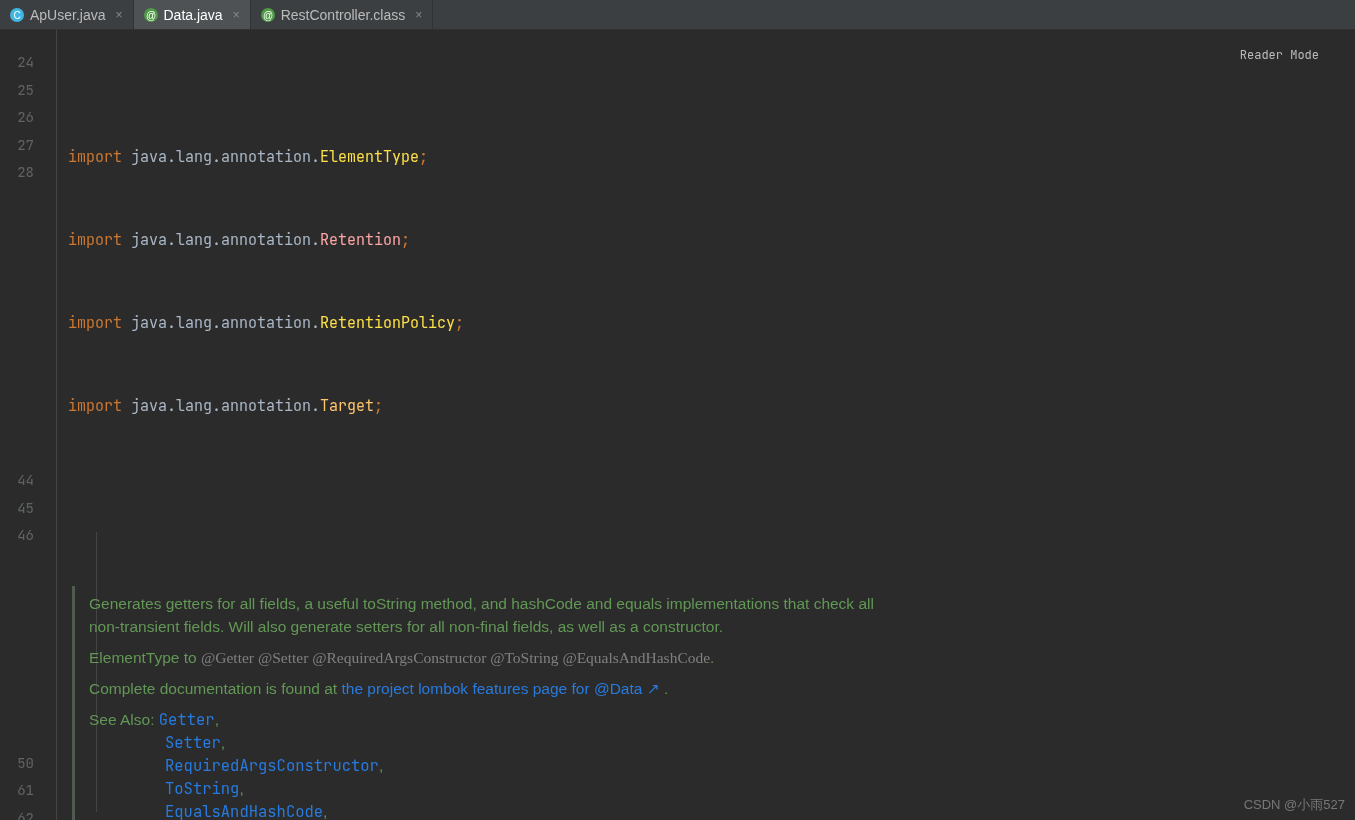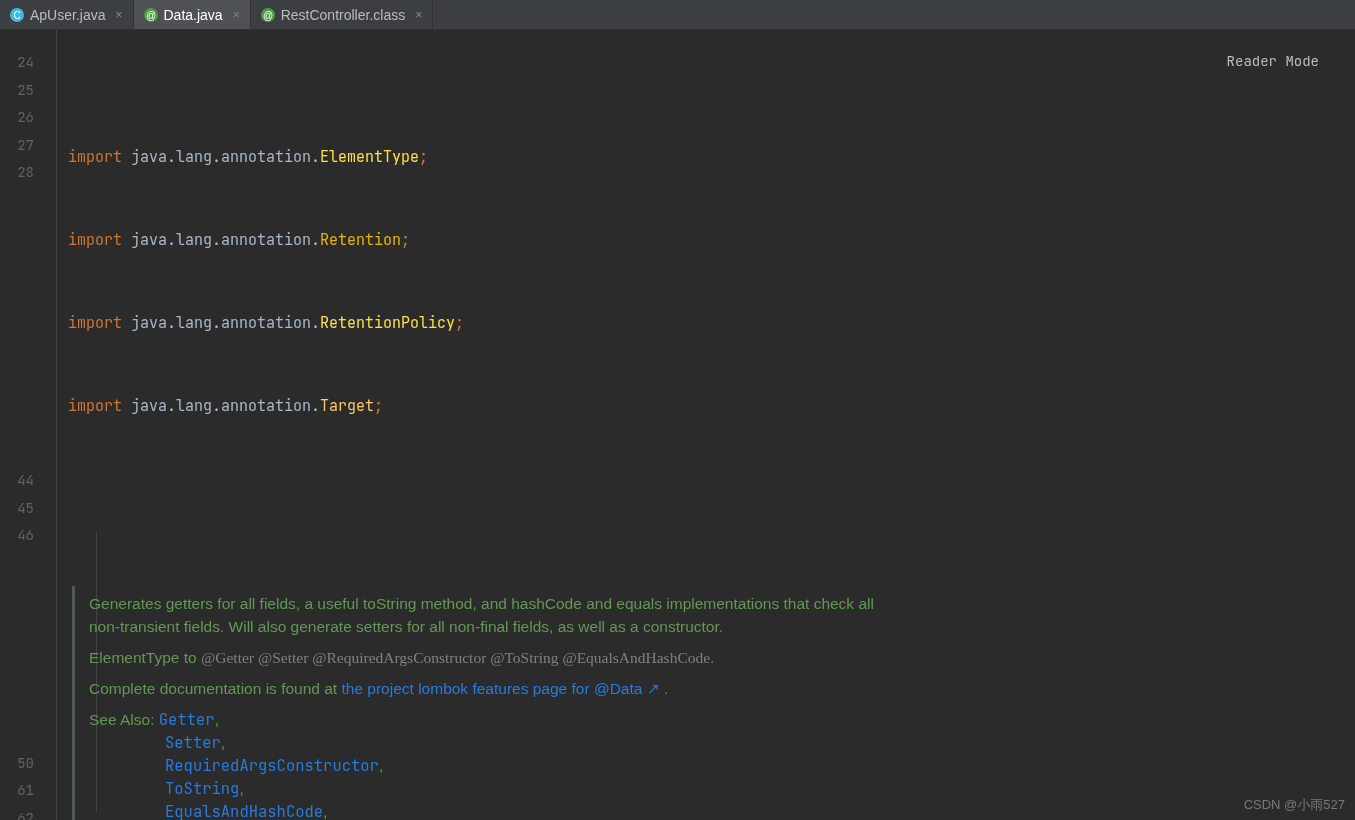--- a/index.html
+++ b/index.html
@@ -80,24 +80,24 @@
     max-width: 830px;
   }
   .doc-block .para { margin-bottom: 8px; }
   .doc-block .mono { font-family:Liberation Serif, serif; color:#808080; }
   .doc-block .link { color:#287bde; }
   .doc-block .see-item { color:#287bde; font-family:"JetBrains Mono","Consolas",monospace; margin-left:76px; }
   .doc-block .see-label { color:#629755; }
   .doc-block .comma { color:#629755; }
   .reader-mode {
     position: absolute;
-    top: 16px;
+    top: 10px;
     right: 30px;
     color: #bbbbbb;
-    font-size: 14px;
+    font-size: 12px;
     padding: 2px 6px;
   }
   .watermark {
     position: absolute;
     bottom: 6px;
     right: 10px;
     color: #777;
     font-size: 13px;
   }
 </style>
@@ -154,21 +154,21 @@
     <div class="ln" style="height:200px"></div>
     <div class="ln">50</div>
     <div class="ln">61</div>
     <div class="ln">62</div>
   </div>
 
   <div class="code">
     <div class="reader-mode"><span>Reader Mode</span></div>
 
     <div><span class="kw">import</span> <span class="pkg">java.lang.annotation.</span><span class="cls">ElementType</span><span class="semi">;</span></div>
-    <div><span class="kw">import</span> <span class="pkg">java.lang.annotation.</span><span class="cls" style="color:#eab308">Retention</span><span class="semi">;</span></div>
+    <div><span class="kw">import</span> <span class="pkg">java.lang.annotation.</span><span class="cls" style="color:#fca5a5">Retention</span><span class="semi">;</span></div>
     <div><span class="kw">import</span> <span class="pkg">java.lang.annotation.</span><span class="cls">RetentionPolicy</span><span class="semi">;</span></div>
     <div><span class="kw">import</span> <span class="pkg">java.lang.annotation.</span><span class="cls" style="color:#ffc66d">Target</span><span class="semi">;</span></div>
     <div> </div>
 
     <div class="doc-block">
       <div class="para">Generates getters for all fields, a useful toString method, and hashCode and equals implementations that check all non-transient fields. Will also generate setters for all non-final fields, as well as a constructor.</div>
       <div class="para"><span>ElementType to </span><span class="mono">@Getter @Setter @RequiredArgsConstructor @ToString @EqualsAndHashCode</span><span>.</span></div>
       <div class="para"><span>Complete documentation is found at </span><span class="link"><span>the project lombok features page for @Data</span> ↗</span><span> .</span></div>
       <div>
         <span class="see-label">See Also:</span> <span class="link" style="font-family:'JetBrains Mono',monospace">Getter</span><span class="comma">,</span><br>

